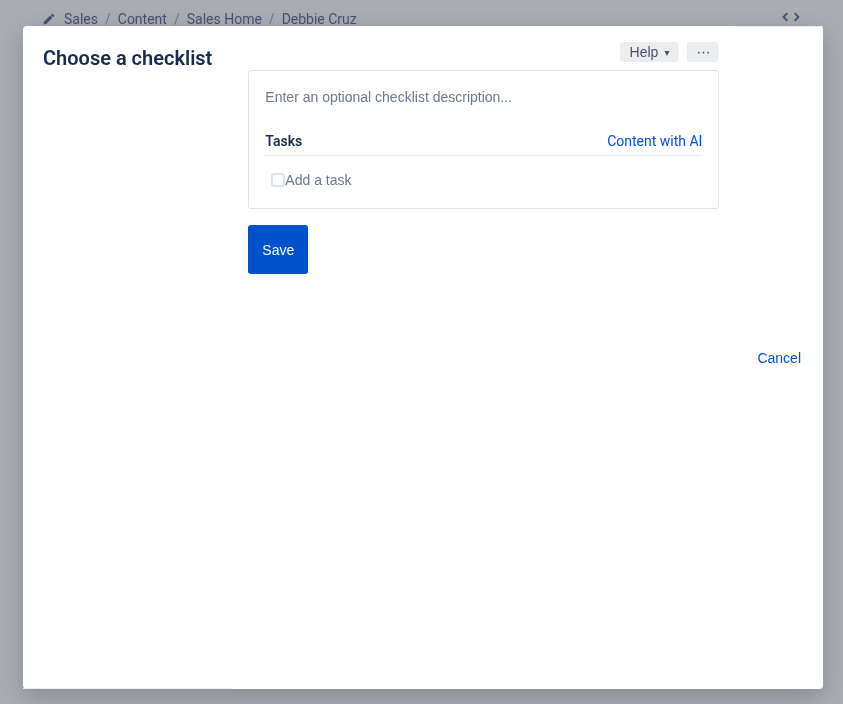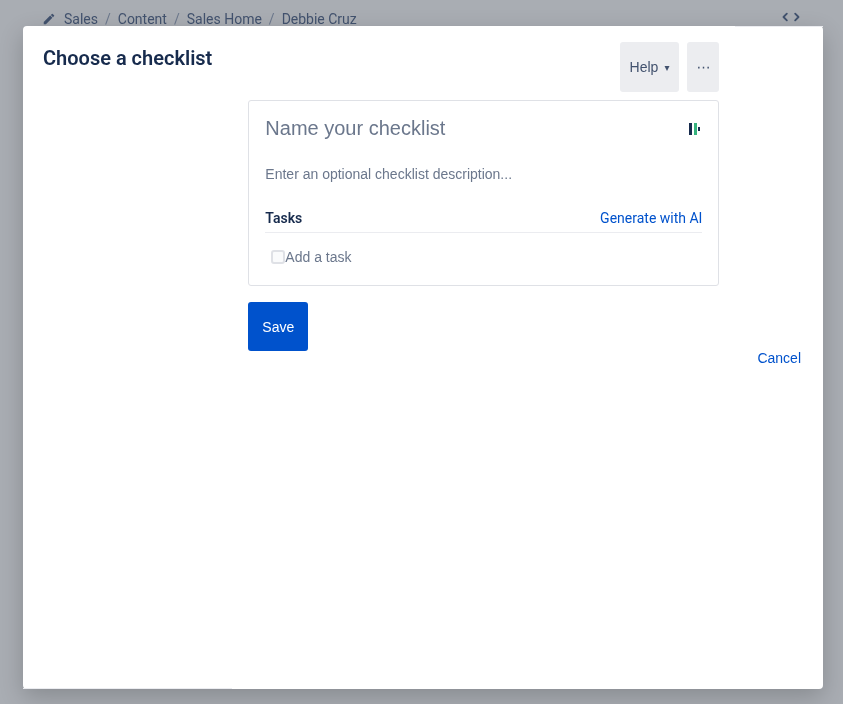--- a/index.html
+++ b/index.html
@@ -74,21 +74,21 @@
   .actions-row {
     display: flex;
     justify-content: flex-end;
     gap: 8px;
     margin-bottom: 8px;
   }
   .btn-subtle {
     background: rgba(9,30,66,0.08);
     border: none;
     border-radius: 3px;
-    height: 50px;
+    height: 20px;
     padding: 0 10px;
     display: inline-flex;
     align-items: center;
     font-size: 14px;
     color: #42526E;
     cursor: pointer;
   }
   .btn-subtle.iconbtn {
     width: 32px;
     justify-content: center;
@@ -238,36 +238,26 @@
       <button class="btn-subtle">
         <span>Help</span>
         <span class="chev">▾</span>
       </button>
       <button class="btn-subtle iconbtn">
         <span>⋯</span>
       </button>
     </div>
 
     <div class="card">
-      <div class="card-title-row">
-        <input class="name-input" type="text" placeholder="Name your checklist" style="">
-        <span class="ai-icon">
-          <svg width="16" height="16" viewBox="0 0 16 16">
-              <rect x="3" y="2" width="3" height="12" fill="#172B4D"></rect>
-              <rect x="8" y="2" width="3" height="12" fill="#36B37E"></rect>
-              <rect x="12" y="6" width="2" height="4" fill="#172B4D"></rect>
-            </svg>
-        </span>
-      </div>
 
       <input class="desc-input" type="text" placeholder="Enter an optional checklist description..." style="">
 
       <div class="tasks-header">
         <span class="tasks-label">Tasks</span>
-        <span class="link">Generate with AI</span>
+        <span class="link">Content with AI</span>
       </div>
 
       <div class="task-row">
         <div class="checkbox"></div>
         <input class="task-input" type="text" placeholder="Add a task" style="">
       </div>
     </div>
 
     <div class="save-row">
       <button class="btn-primary">Save</button>

